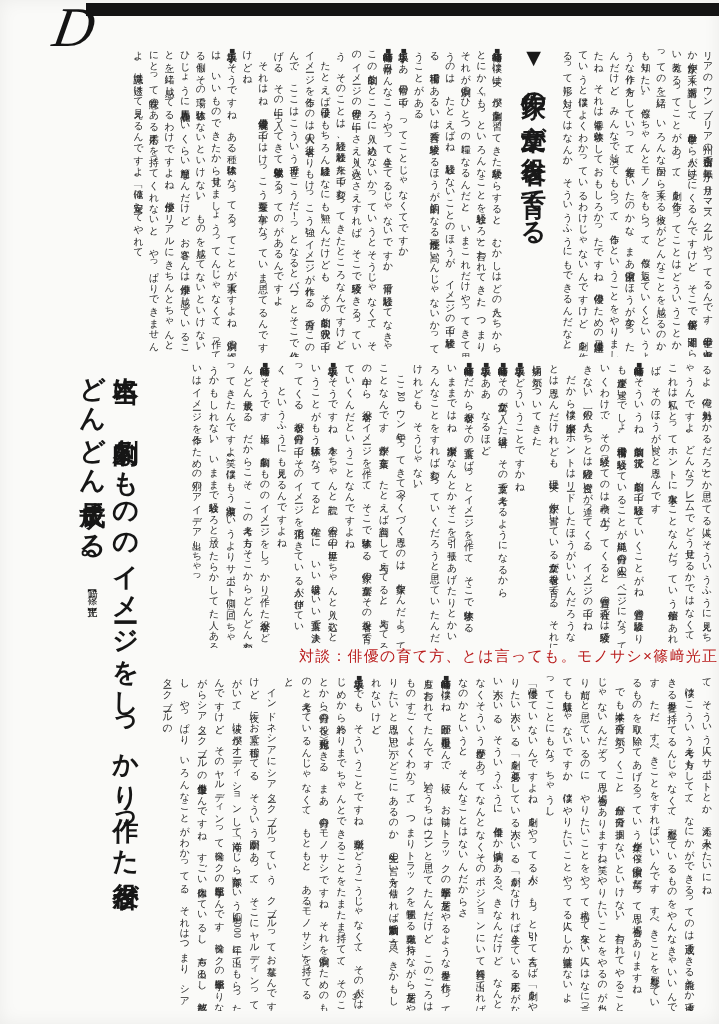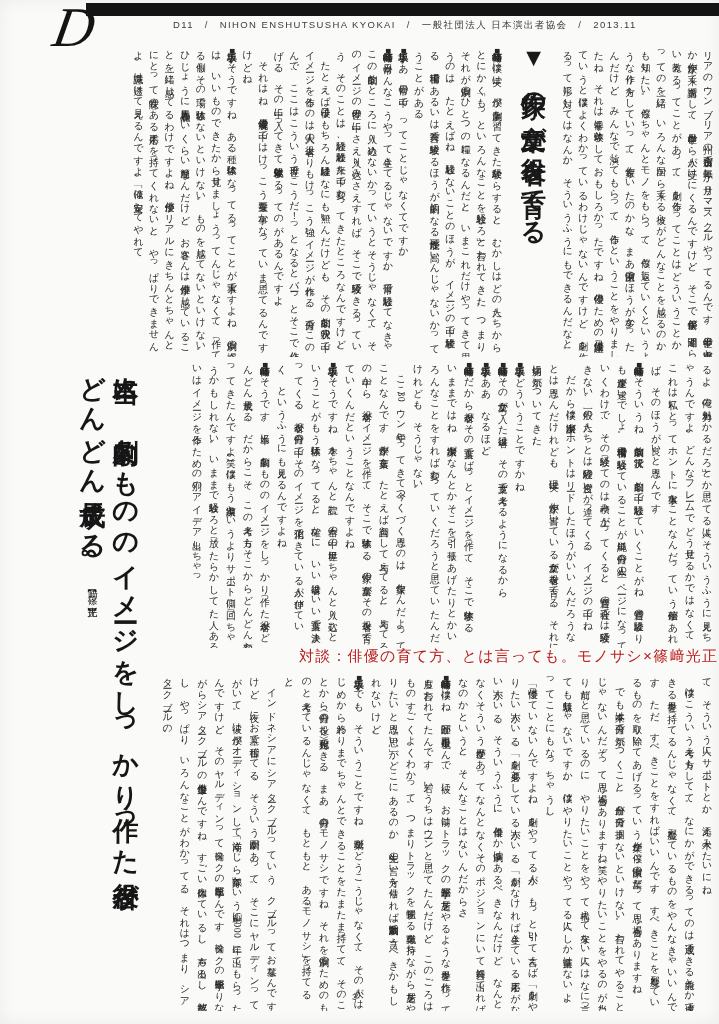--- a/index.html
+++ b/index.html
@@ -66,21 +66,20 @@
     font-family:"Liberation Sans",sans-serif;
   }
 </style>
 </head>
 <body>
 
 <div class="page">
 
   <div class="hbar"></div>
   <div class="logo">D</div>
-  <div class="meta">D11　/　NIHON ENSHUTSUSHA KYOKAI　/　一般社団法人 日本演出者協会　/　2013.11</div>
 
   <section class="top vtext">
     <div>
         <p>リアのウンブリア州の合宿所で毎年3か月サマースクールやってるんです。世界中の演出家とか作家が来て講習をして、世界中から人が受けにくるんですけど、そこで去年僕が1週間くらい教えるってことがあって。劇を作るってことはどういうことかってのを一緒に。いろんな国から来てる彼らがどんなことを感じるのか、僕も知りたい。僕もちゃんとモノをもらって、僕も返していくというような作り方をしていって。作家もいたのかな。まあ演出家のほうが多かったんだけど、みんなで演じてもらって、作るということをやりましたね。それは非常に体験としておもしろかったですね。俳優のための俳優講座っていうと僕はよくわかっているわけじゃないんですけど、劇を作るって形に対してはなんか、そういうふうにもできるんだなと。</p>
       </div>
     <h1 class="h1">▼作家の文章が役者を育てる</h1>
     <div>
         <p><b class="spk">篠崎■</b>僕は実は、僕が演劇を習ってきた経験からすると、むかしはどの人たちからとにかく「もっといろんなことを経験しろ」と言われてきた。つまり、それが演劇のひとつの糧になるんだと。いまこれだけやってきて思うのは、たとえばね、経験しないことのほうが、イメージの中で経験する、稽古場であるいは舞台で経験するほうが劇的になる可能性が高いんじゃないかって思うことがある。</p>
         <p><b class="spk">坂手■</b>あ、日常の中で、ってことじゃなくてですか。</p>
         <p><b class="spk">篠崎■</b>日常みんなこうやって生きてるじゃないですか。日常で経験してなきゃこの劇的なところに入り込めないかっていうとそうじゃなくて。そのイメージの世界の中にさえ入り込みさえすれば、そこで経験できるっていう。そのことは、経験、経験と来た中で変わってきたところなんですけど。</p>

